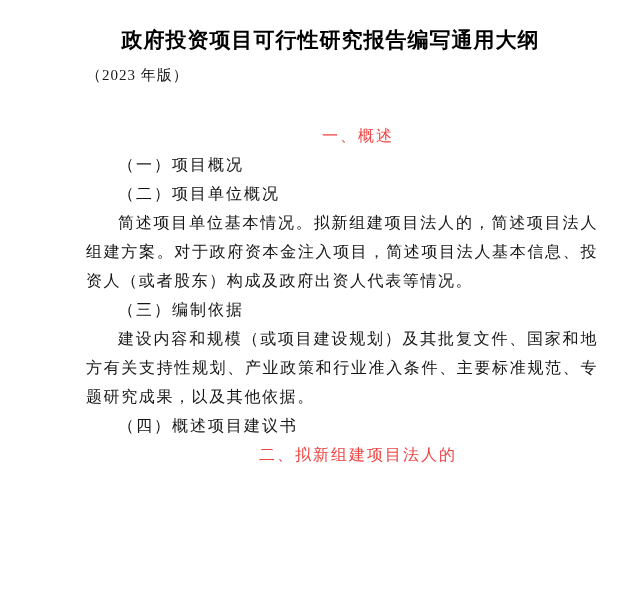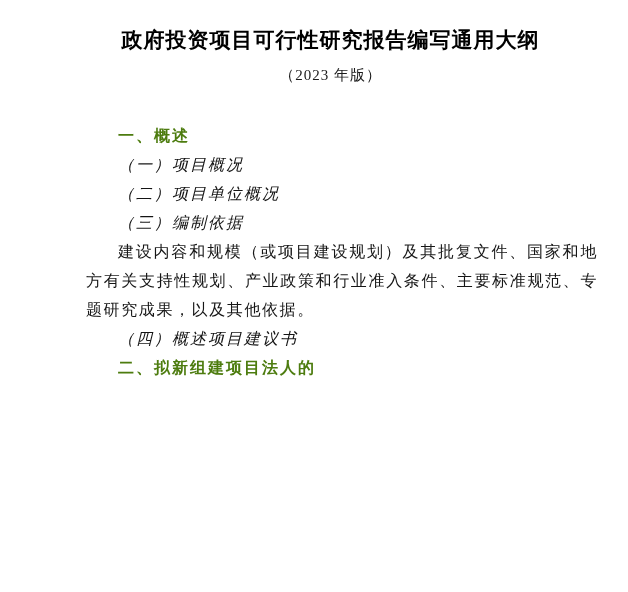--- a/index.html
+++ b/index.html
@@ -29,59 +29,59 @@
     font-weight: bold;
     text-align: center;
     letter-spacing: 1px;
     color: #000000;
     white-space: nowrap;
   }
   .doc-subtitle {
     margin: 4px 0 0 0;
     font-size: 15px;
     line-height: 30px;
-    text-align: center;
+    text-align: left;
     letter-spacing: 1px;
     color: #1a1a1a;
   }
   .doc-body {
     margin-top: 31px;
     width: 512px;
   }
   .doc-body p {
     margin: 0;
     font-size: 16px;
     line-height: 29px;
     letter-spacing: 1.6px;
     text-indent: 32px;
     text-align: justify;
     color: #161616;
   }
   .doc-body p.heading {
     font-family: "Liberation Sans", sans-serif;
-    font-weight: bold;
+    font-weight: normal;
     letter-spacing: 2px;
-    text-align: left;
-    color: #4d7c0f;
+    text-align: center;
+    color: #ef4444;
   }
   .doc-body p.subheading {
-    font-style: italic;
     letter-spacing: 2px;
     text-align: left;
     color: #141414;
   }
 </style>
 </head>
 <body>
 
 <div class="doc-page">
   <h1 class="doc-title">政府投资项目可行性研究报告编写通用大纲</h1>
   <div class="doc-subtitle">（2023 年版）</div>
   <div class="doc-body">
       <p class="heading">一、概述</p>
       <p class="subheading">（一）项目概况</p>
       <p class="subheading">（二）项目单位概况</p>
+      <p class="para">简述项目单位基本情况。拟新组建项目法人的，简述项目法人组建方案。对于政府资本金注入项目，简述项目法人基本信息、投资人（或者股东）构成及政府出资人代表等情况。</p>
       <p class="subheading">（三）编制依据</p>
       <p class="para">建设内容和规模（或项目建设规划）及其批复文件、国家和地方有关支持性规划、产业政策和行业准入条件、主要标准规范、专题研究成果，以及其他依据。</p>
       <p class="subheading">（四）概述项目建议书</p>
       <p class="heading">二、拟新组建项目法人的</p>
     </div>
 </div>
 
 </body></html>

